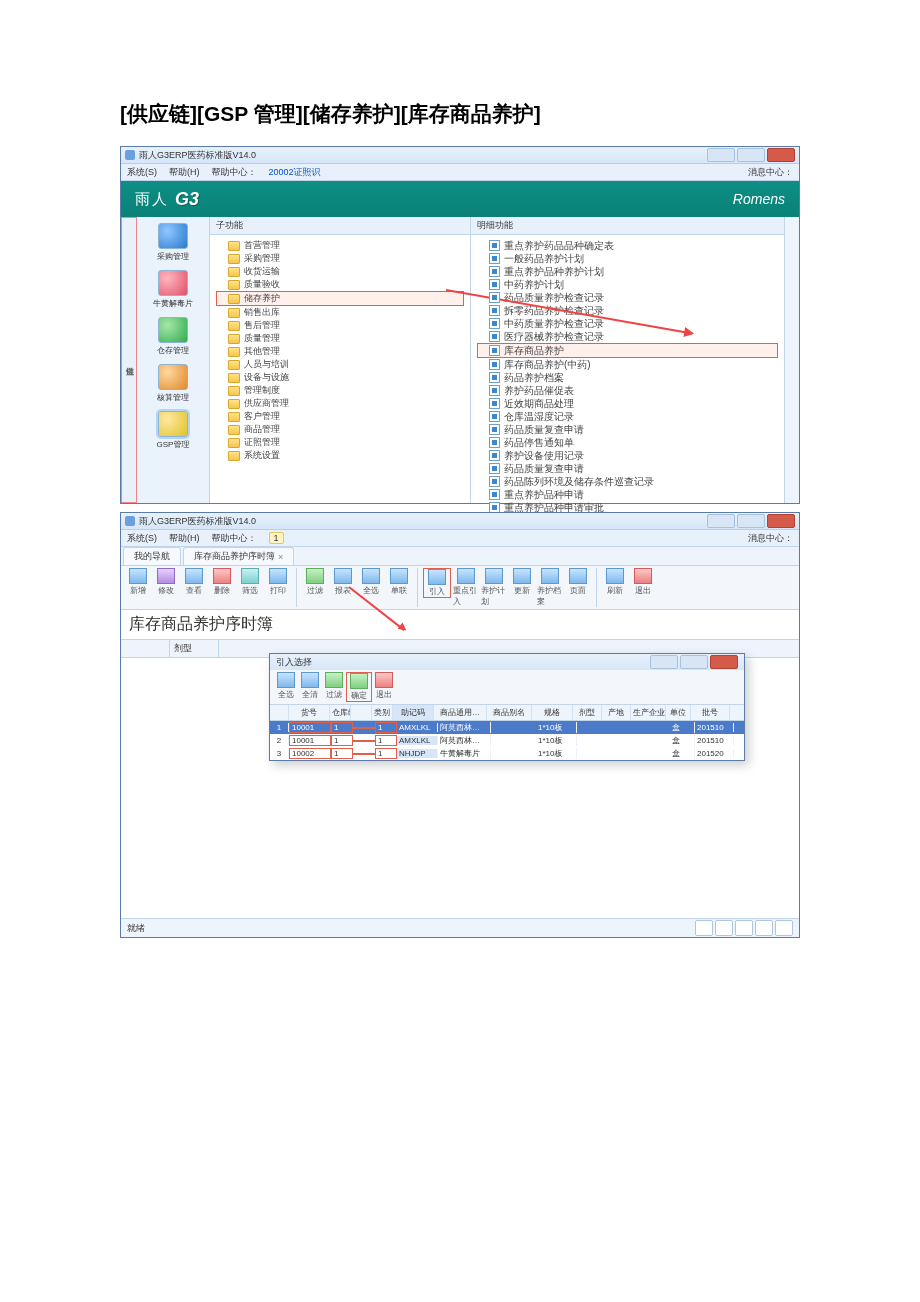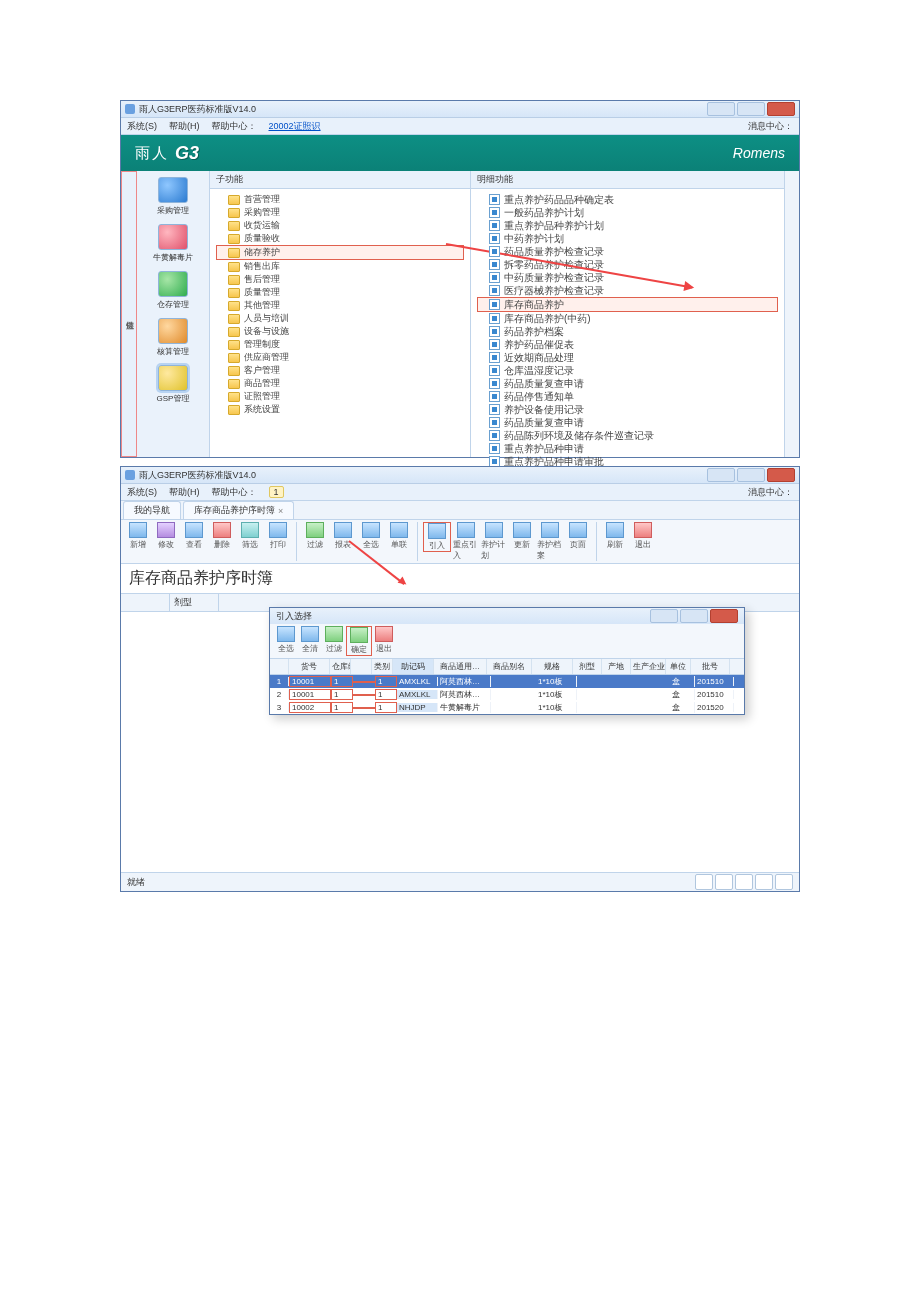--- a/index.html
+++ b/index.html
@@ -9,21 +9,21 @@
   .instr { font-size:21px; font-weight:bold; margin:20px 0 14px 0; color:#000; }
 
   .win { border:1px solid #5a7aaa; background:#fff; font-size:9px; color:#333; margin-bottom:8px; position:relative; }
   .tbar { background:linear-gradient(#e8f1fb,#d6e6f8); height:16px; display:flex; align-items:center; padding:0 4px; border-bottom:1px solid #b9cee6; }
   .tbar .ticon { width:10px; height:10px; background:#6aa0e0; border-radius:2px; margin-right:4px; }
   .winbtns { margin-left:auto; display:flex; gap:2px; }
   .winbtns .wb { width:26px; height:12px; background:#d7e5f5; border:1px solid #a7c1df; border-radius:2px; }
   .winbtns .wbx { background:#d45a4a; border-color:#b34030; }
   .mbar { background:#e8f1fb; height:16px; display:flex; align-items:center; gap:12px; padding:0 6px; border-bottom:1px solid #c0d4ea; font-size:9px; color:#333; }
   .mbar .spacer { flex:1; }
-  .link { color:#0050c8; text-decoration:underline; }
+  .link { color:#0050c8; }
   .logobar { background:linear-gradient(#0d8f84,#0b8177); height:36px; display:flex; align-items:center; padding:0 14px; color:#fff; }
   .logotxt { font-size:15px; letter-spacing:2px; margin-right:6px; font-family:"SimSun"; }
   .logog3 { font-size:18px; font-style:italic; font-weight:bold; text-shadow:1px 1px 0 #065e55; }
   .romens { margin-left:auto; color:#fff; font-style:italic; font-size:14px; }
   .body3 { display:flex; height:286px; }
 
   .vstrip { width:14px; background:#e8f1fb; border-right:1px solid #c0d4ea; writing-mode:vertical-rl; text-orientation:upright; font-size:8px; color:#555; text-align:center; line-height:14px; padding-top:2px;}
   .vstrip.hl { border:1px solid #e88; }
 
   .navcol { width:72px; background:#eaf2fb; border-right:1px solid #c0d4ea; display:flex; flex-direction:column; align-items:center; padding-top:6px; gap:8px;}
@@ -96,20 +96,21 @@
 
   .footer{ border-top:1px solid #c0d4ea; background:#eef4fb; font-size:9px; padding:2px 6px; color:#555;}
   .footer2{ border-top:1px solid #c0d4ea; background:#eef4fb; height:18px; display:flex; align-items:center; padding:0 6px;}
   .fbtns{ margin-left:auto; display:flex; gap:2px;}
   .fb{ width:16px; height:14px; border:1px solid #b0c6de; background:#fff; border-radius:2px;}
 </style>
 </head>
 <body>
 
 <div class="page">
+  <h2>[供应链][GSP 管理][储存养护][库存商品养护]</h2>
 
   <div class="win">
     <div class="tbar">
       <span class="ticon"></span>
       <span>雨人G3ERP医药标准版V14.0</span>
       <div class="winbtns">
         <span class="wb"></span>
         <span class="wb"></span>
         <span class="wb wbx"></span>
       </div>

